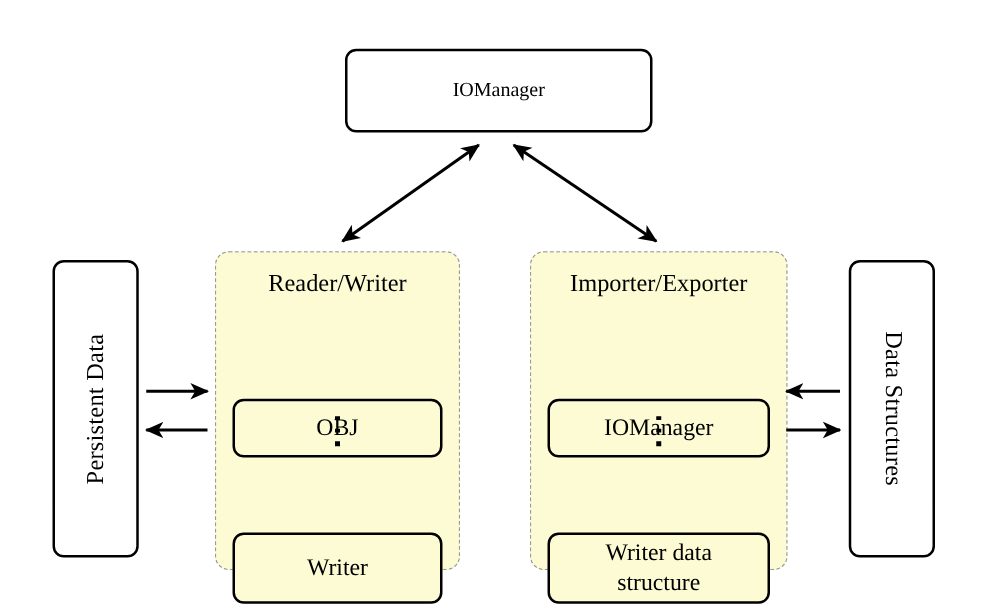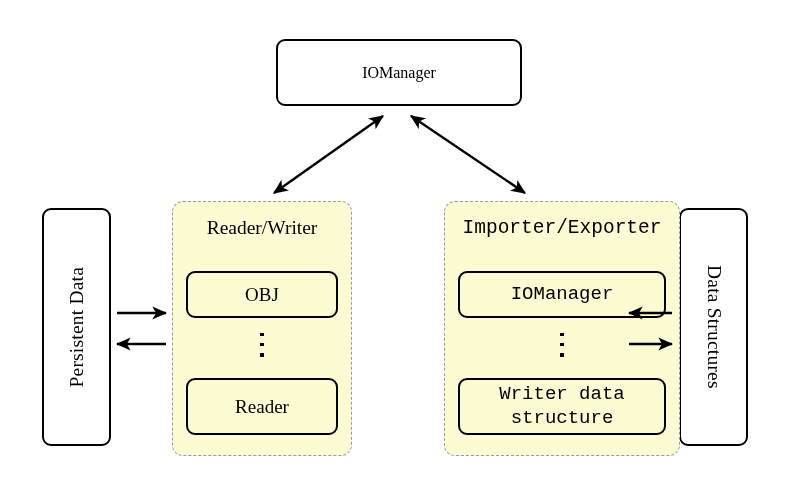--- a/index.html
+++ b/index.html
@@ -56,22 +56,22 @@
   }
   .group {
     position: absolute;
     box-sizing: border-box;
     border: 1.6px dashed #9a9a9a;
     border-radius: 11px;
     background: #fcfbd4;
     top: 201px;
     height: 255px;
   }
-  #reader-writer-group { left: 172px; width: 180px; }
-  #importer-exporter-group { left: 444px; width: 236px; font-family: Liberation Mono, monospace; }
+  #reader-writer-group { left: 172px; width: 196px; }
+  #importer-exporter-group { left: 424px; width: 206px; }
   .group-title {
     position: absolute;
     top: 15px;
     left: 0;
     width: 100%;
     text-align: center;
     font-size: 19.5px;
     color: #000000;
     white-space: nowrap;
   }
@@ -81,20 +81,21 @@
     border: 2.6px solid #000000;
     border-radius: 9px;
     background: #fcfbd4;
     display: flex;
     align-items: center;
     justify-content: center;
     text-align: center;
     font-size: 19px;
     line-height: 1.25;
     color: #000000;
+    margin-top: 48px;
   }
   .inner-top {
     top: 69px;
     height: 47px;
     left: 13px;
     right: 13px;
   }
   .inner-bottom {
     top: 176px;
     height: 57px;
@@ -148,21 +149,21 @@
     <div class="inner-node inner-top">
       <span>OBJ</span>
     </div>
     <div class="ellipsis">
       <span></span>
       <span></span>
       <span></span>
     </div>
     <div class="inner-node inner-bottom">
       <span>
-        <span>Reader</span><br>
+        <span>Writer</span><br>
       </span>
     </div>
   </div>
 
   <div class="group" id="importer-exporter-group">
     <div class="group-title">Importer/Exporter</div>
     <div class="inner-node inner-top">
       <span>IOManager</span>
     </div>
     <div class="ellipsis">

